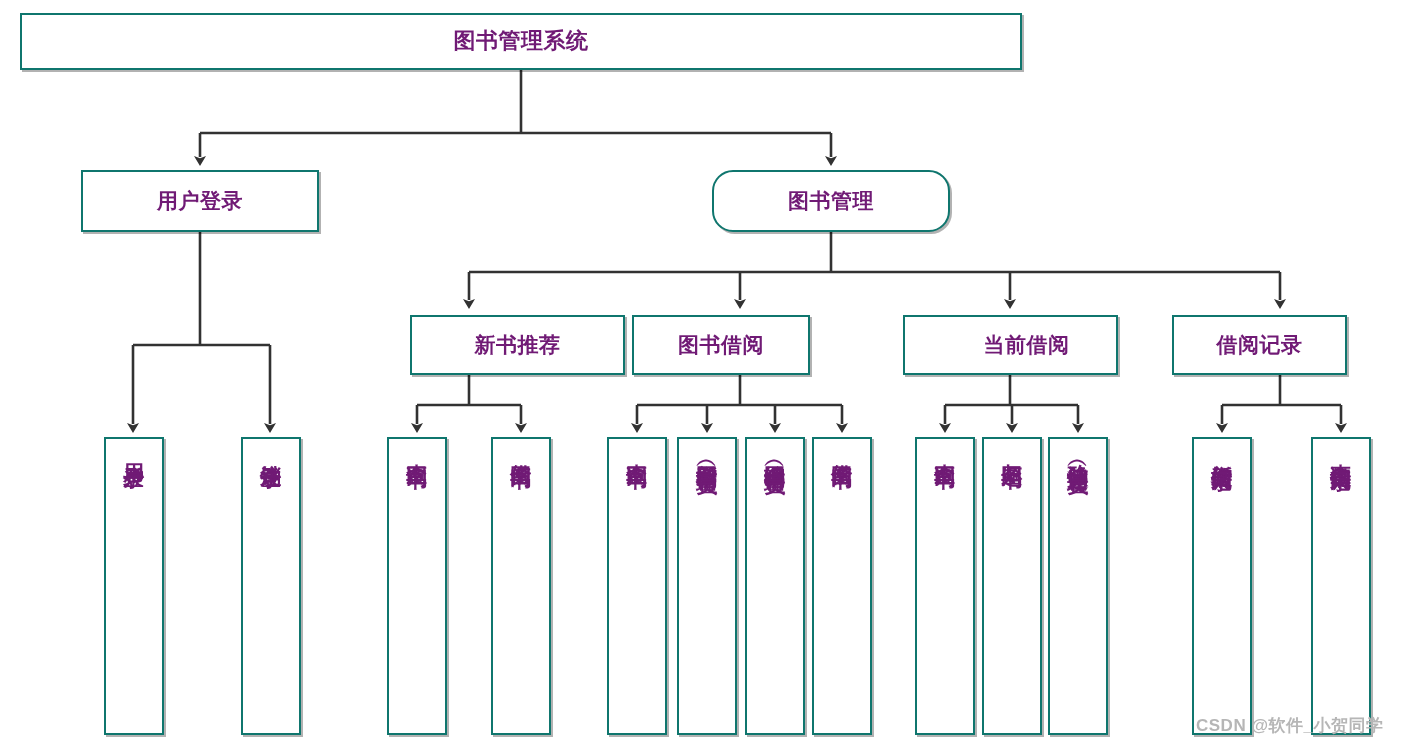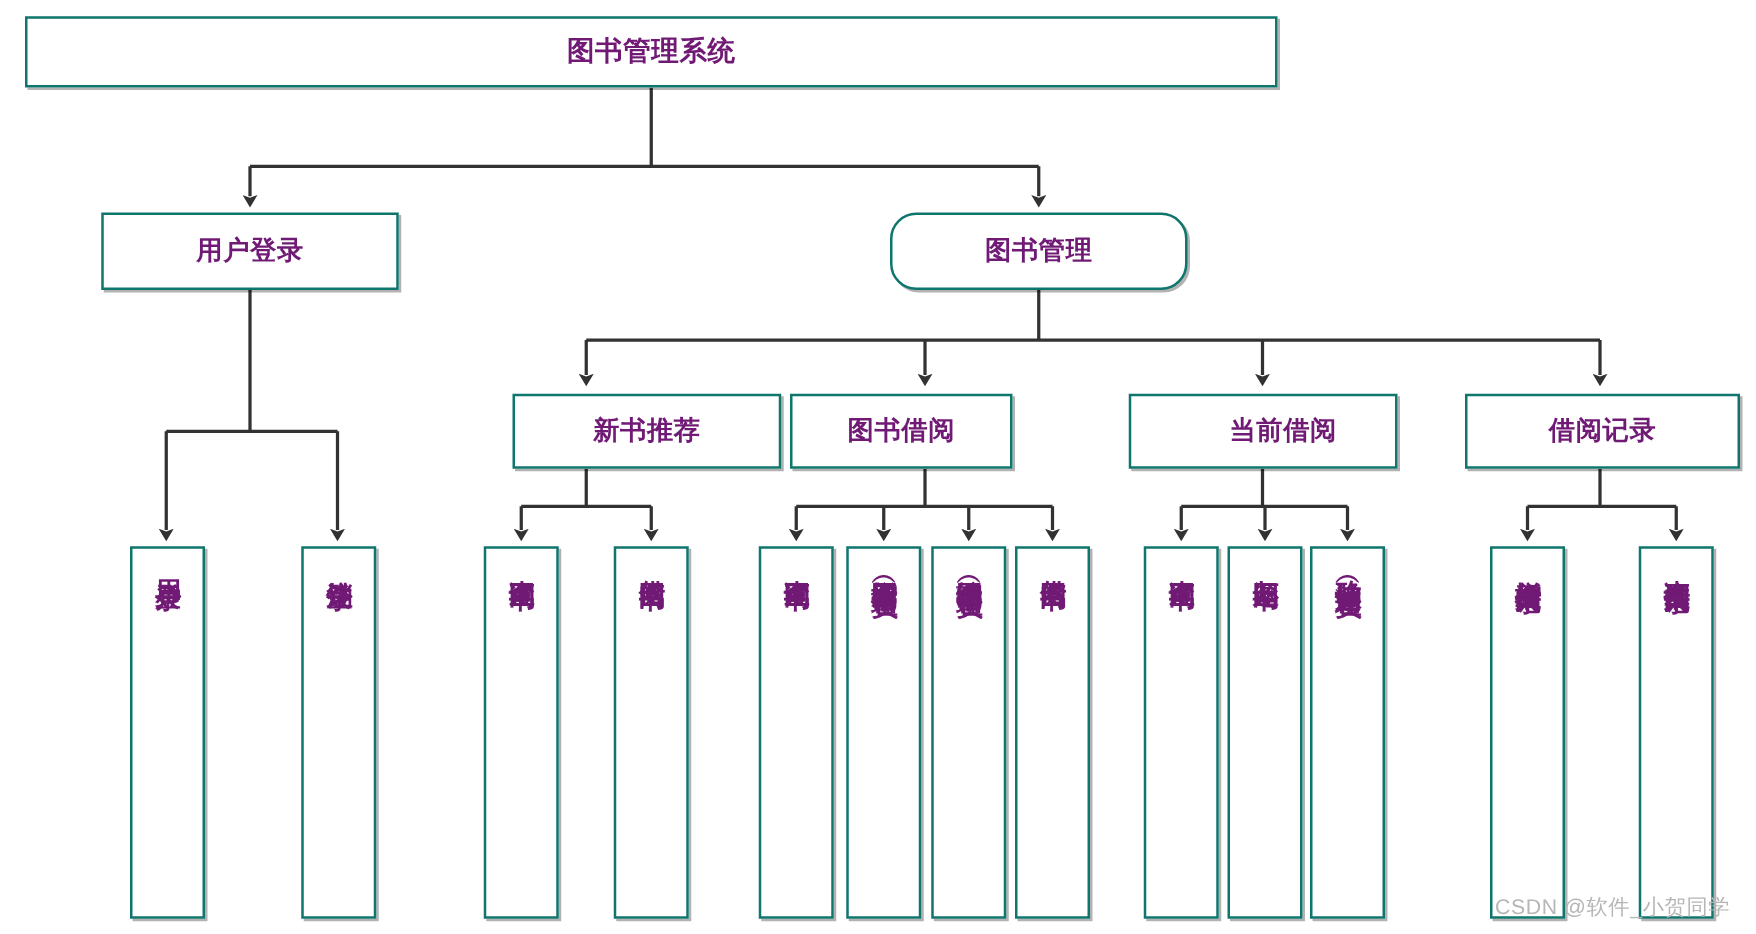--- a/index.html
+++ b/index.html
@@ -146,21 +146,21 @@
 
   <div class="node horiz" style="left:362px; top:315px; width:215px; height:60px;margin-left:48px;">
     <span class="label">新书推荐</span>
   </div>
   <div class="node horiz" style="left:632px; top:315px; width:178px; height:60px;">
     <span class="label">图书借阅</span>
   </div>
   <div class="node horiz" style="left:903px; top:315px; width:215px; height:60px;padding-left:32px;">
     <span class="label">当前借阅</span>
   </div>
-  <div class="node horiz" style="left:1172px; top:315px; width:220px; height:60px;justify-content:center;">
+  <div class="node horiz" style="left:1172px; top:315px; width:175px; height:60px;justify-content:center;">
     <span class="label">借阅记录</span>
   </div>
 
   <div class="node vert" style="left:104px; top:437px; width:60px; height:298px;">
     <span class="label">用户登录</span>
   </div>
   <div class="node vert" style="left:241px; top:437px; width:60px; height:298px;">
     <span class="label">注销登录</span>
   </div>
 
@@ -194,15 +194,15 @@
     <span class="label">确认归还（管理员）</span>
   </div>
 
   <div class="node vert" style="left:1192px; top:437px; width:60px; height:298px;">
     <span class="label">新增借阅记录</span>
   </div>
   <div class="node vert" style="left:1311px; top:437px; width:60px; height:298px;">
     <span class="label">查询借阅记录</span>
   </div>
 
-  <div class="watermark" style="left:1196px; top:714px;">CSDN @软件_小贺同学</div>
+  <div class="watermark" style="left:1196px; top:714px;font-weight:bold;">CSDN @软件_小贺同学</div>
 
 </div>
 
 </body></html>

